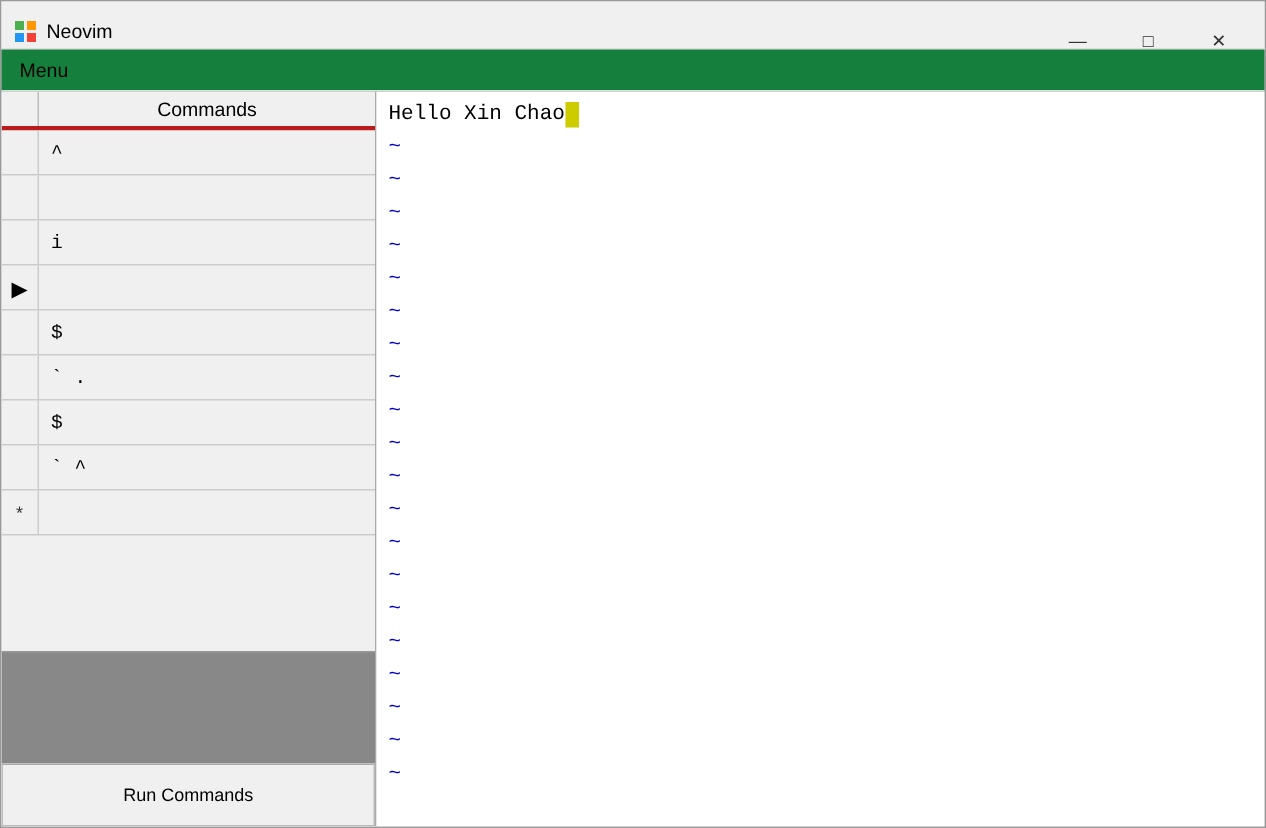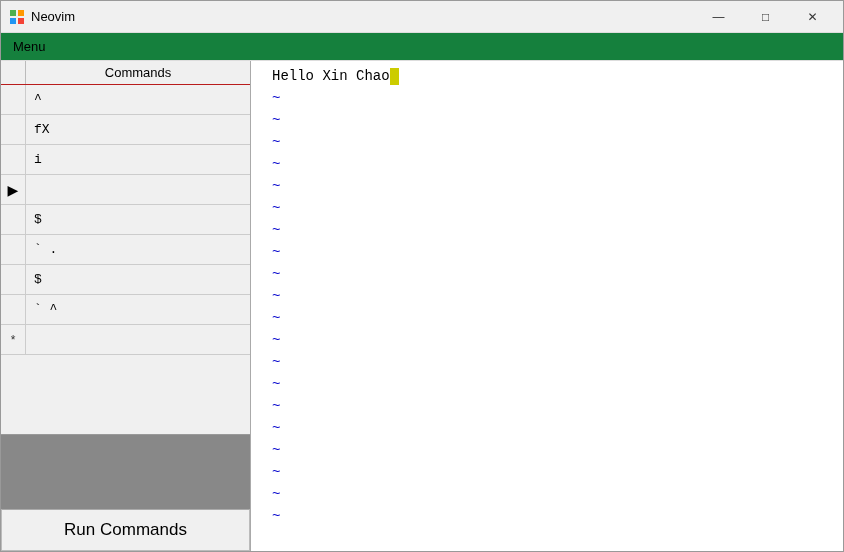--- a/index.html
+++ b/index.html
@@ -19,22 +19,22 @@
       background: #f0f0f0;
       border: 1px solid #999;
       display: flex;
       flex-direction: column;
     }
 
     .titlebar {
       background: #f0f0f0;
       height: 32px;
       display: flex;
-      align-items: center;
-      padding: 0 8px;
+      align-items: flex-start;
+      padding: 12px 8px;
       border-bottom: 1px solid #ddd;
       user-select: none;
     }
 
     .titlebar-icon {
       width: 16px;
       height: 16px;
       margin-right: 6px;
       display: flex;
       align-items: center;
@@ -102,21 +102,21 @@
     .commands-table {
       flex: 1;
       display: flex;
       flex-direction: column;
       overflow: hidden;
     }
 
     .table-header {
       display: flex;
       background: #f0f0f0;
-      border-bottom: 1px solid #b91c1c;
+      border-bottom: 3px solid #b91c1c;
     }
 
     .col-marker {
       width: 25px;
       min-width: 25px;
       border-right: 1px solid #bbb;
       padding: 4px 2px;
       text-align: center;
     }
 
@@ -174,33 +174,33 @@
       border-top: 1px solid #999;
     }
 
     
     .run-button {
       height: 42px;
       background: #f0f0f0;
       border: 1px solid #bbb;
       border-top: 1px solid #aaa;
       cursor: pointer;
-      font-size: 17px;
+      font-size: 12px;
       color: #000;
       display: flex;
       align-items: center;
       justify-content: center;
       width: 100%;
     }
 
     
     .right-panel {
       flex: 1;
       background: white;
-      padding: 4px 21px;
+      padding: 4px 8px;
       overflow: hidden;
       font-family: 'Courier New', monospace;
       font-size: 14px;
       position: relative;
     }
 
     .editor-line {
       display: flex;
       align-items: center;
       line-height: 22px;
@@ -263,21 +263,20 @@
 
         <div class="table-body">
 
           <div class="table-row">
             <div class="row-marker"></div>
             <div class="row-command">^</div>
           </div>
 
           <div class="table-row">
             <div class="row-marker"></div>
-            <div class="row-command">fX</div>
           </div>
 
           <div class="table-row">
             <div class="row-marker"></div>
             <div class="row-command">i</div>
           </div>
 
 
 
           <div class="table-row row-active">

